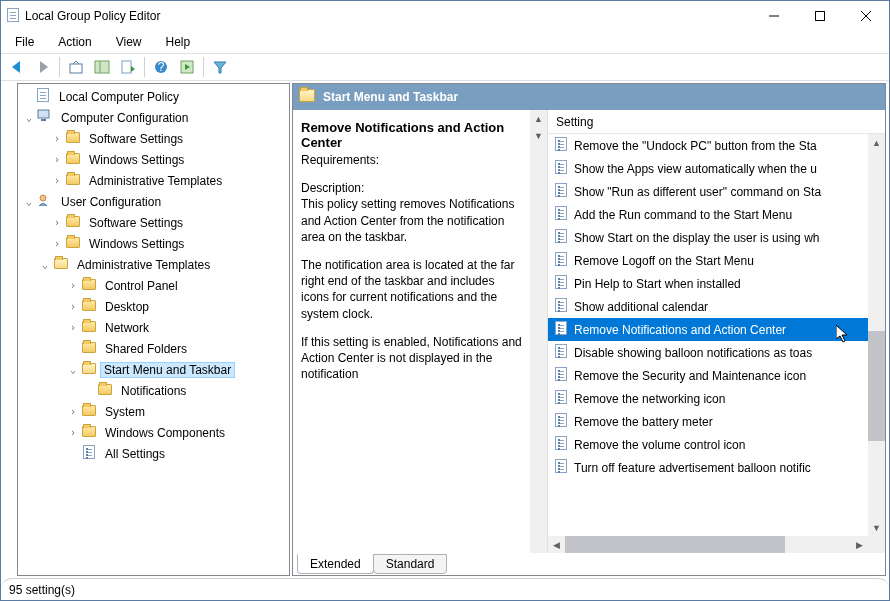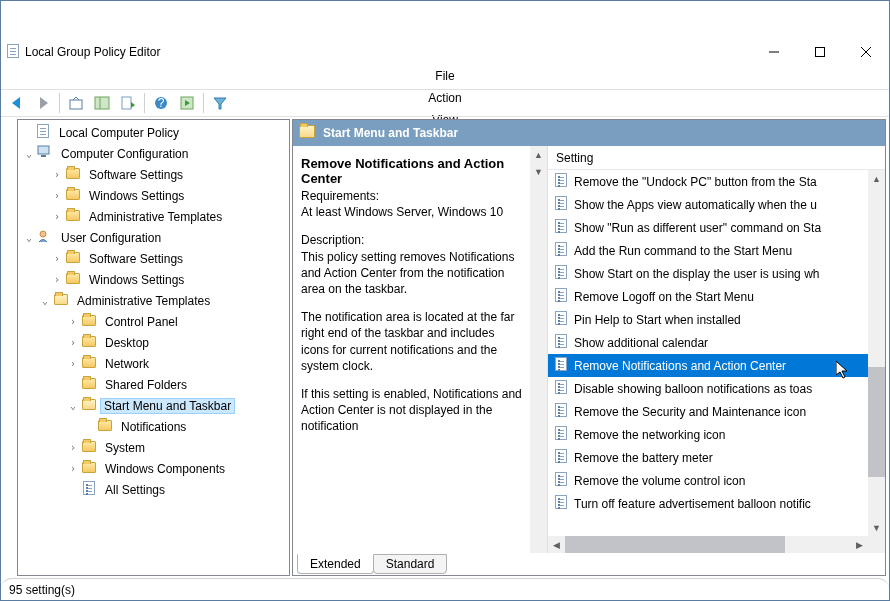--- a/index.html
+++ b/index.html
@@ -1,27 +1,27 @@
 <!DOCTYPE html>
 <html><head>
 <meta charset="utf-8">
 <style>
 * { box-sizing: border-box; margin: 0; padding: 0; font-family: "Segoe UI", Tahoma, sans-serif; font-size: 12px; }
 body { background: #fff; width: 890px; height: 601px; border: 1px solid #5a7ca0; overflow: hidden; display: flex; flex-direction: column; }
 
 
-.titlebar { height: 30px; display: flex; align-items: center; padding: 0 0 0 6px; background: #fff; margin-top: 36px; }
+.titlebar { height: 30px; display: flex; align-items: center; padding: 0 0 0 6px; background: #fff; }
 .titlebar .icon { margin-right: 6px; }
 .titlebar .title { flex: 1; font-size: 12px; color: #000; }
 .winbtns { display: flex; height: 100%; }
 .winbtn { width: 46px; display: flex; align-items: center; justify-content: center; cursor: default; }
 .winbtn svg { pointer-events: none; }
 
 
-.menubar { height: 22px; display: flex; align-items: center; padding: 0 4px; gap: 4px; flex-direction: column; }
+.menubar { height: 22px; display: flex; align-items: center; padding: 0 4px; gap: 4px; }
 .menuitem { padding: 2px 10px; cursor: default; }
 
 
 .toolbar { height: 28px; display: flex; align-items: center; padding: 2px 4px; gap: 2px; border-top: 1px solid #e0e0e0; border-bottom: 1px solid #e0e0e0; }
 .toolbtn { width: 24px; height: 24px; display: flex; align-items: center; justify-content: center; border: 1px solid transparent; }
 .toolbar .sep { width: 1px; height: 20px; background: #d0d0d0; margin: 0 2px; }
 
 
 .mainbody { flex: 1; display: flex; overflow: hidden; }
 .treepane { width: 273px; border: 1px solid #828790; margin: 2px 1px 2px 16px; overflow: auto; background: #fff; }
@@ -287,21 +287,21 @@
 
   <div class="rightpane">
     <div class="rheader">
       <span><span class="ficon open" style="width:16px;height:13px"></span></span>
       <span>Start Menu and Taskbar</span>
     </div>
     <div class="rcontent">
       <div class="descpane">
         <div class="descinner">
           <div class="ptitle">Remove Notifications and Action Center</div>
-          <p><span>Requirements:</span><br><span>At least Windows Server, Windows 10</span></p>
+          <p><span>Requirements:</span><br></p>
           <p><span>Description:</span><br><span>This policy setting removes Notifications and Action Center from the notification area on the taskbar.</span></p>
           <p>The notification area is located at the far right end of the taskbar and includes icons for current notifications and the system clock.</p>
           <p>If this setting is enabled, Notifications and Action Center is not displayed in the notification</p>
         </div>
         <div class="scrollv">
           <div class="arrow">▲</div>
           <div style="flex:1"></div>
           <div class="arrow">▼</div>
         </div>
       </div>

